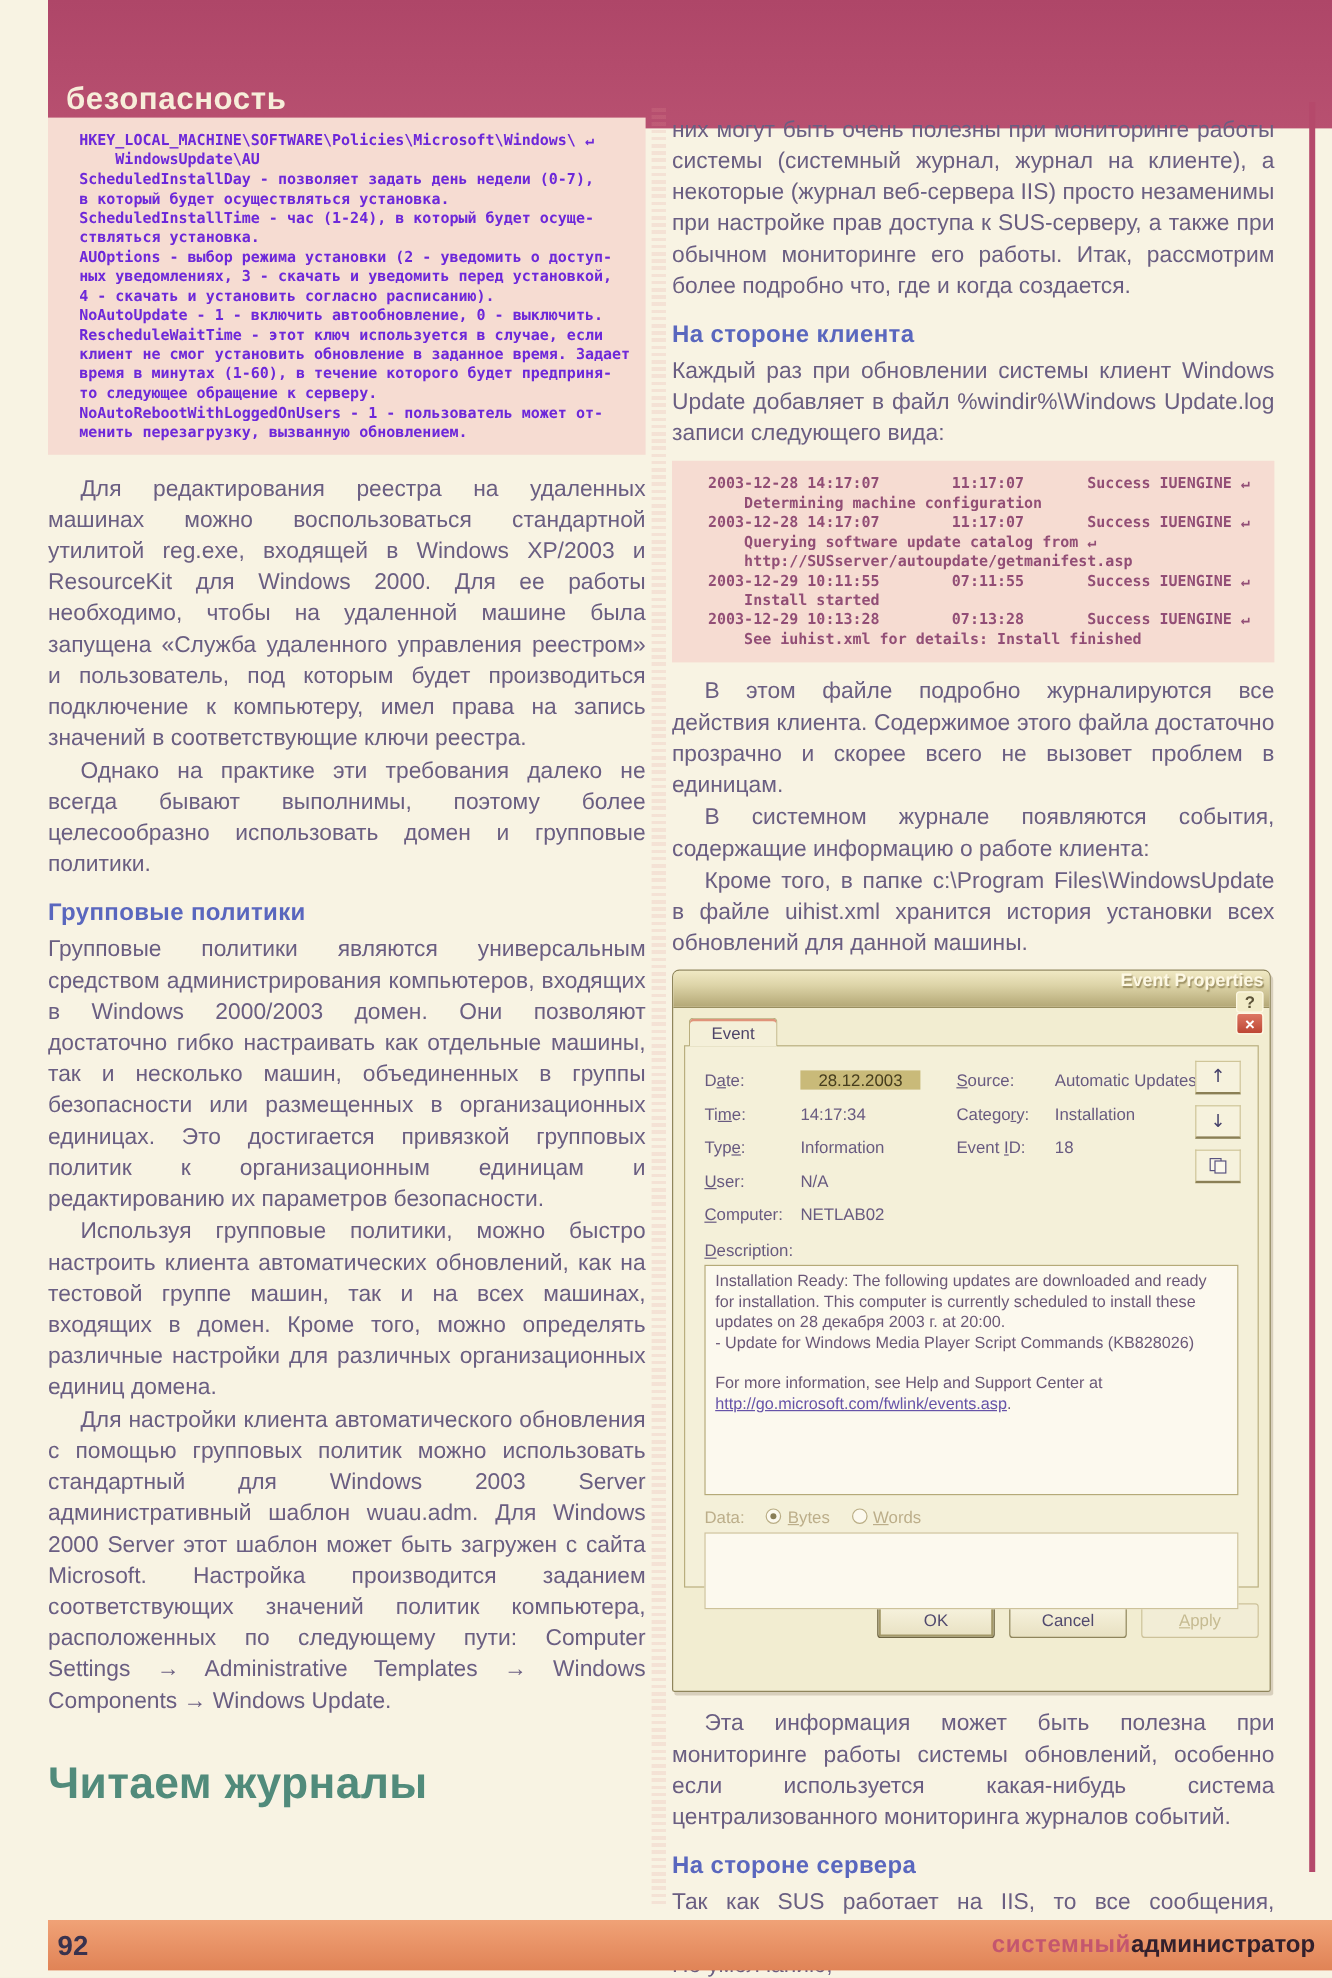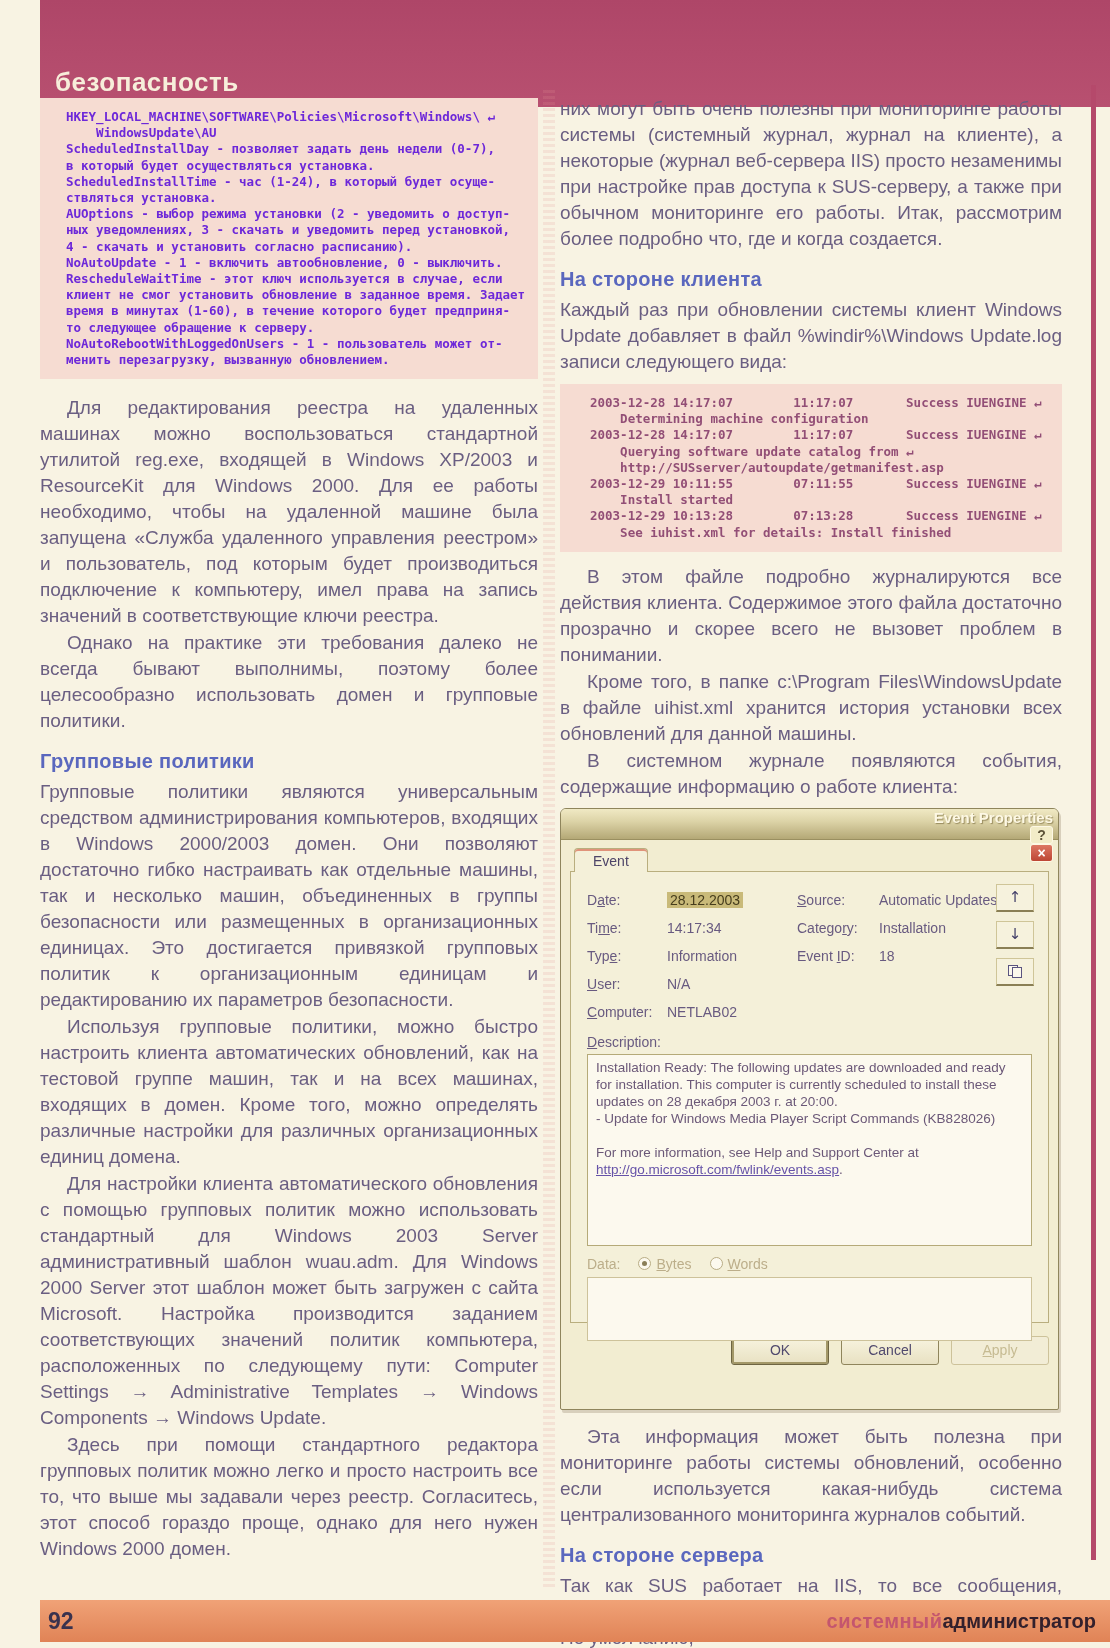--- a/index.html
+++ b/index.html
@@ -55,21 +55,21 @@
   .dlg-body{padding:8px 9px 10px 9px;}
   .tab{display:inline-block;position:relative;z-index:2;margin-left:4px;padding:4px 18px 3px 18px;
        background:#f4f0d9;border:1px solid #b9ae7e;border-bottom:none;border-radius:4px 4px 0 0;
        font-size:14px;color:#4d4468;box-shadow:inset 0 2px 0 #e0937a;}
   .tabpage{position:relative;margin-top:-1px;border:1px solid #b9ae7e;background:#f4f0d9;
            padding:14px 16px 12px 16px;height:424px;}
   .f-row{display:flex;height:28px;align-items:center;}
   .f-label{width:80px;}
   .f-value{width:130px;}
   .f-label2{width:82px;}
-  .hl{background:#c9ba79;color:#463d1d;padding:0 3px;}
+  .hl{background:#c9ba79;color:#463d1d;padding:0 15px;}
   .u{text-decoration:underline;}
   .navbtns{position:absolute;right:14px;top:12px;display:flex;flex-direction:column;gap:9px;}
   .navbtn{width:36px;height:25px;border:1px solid #cfc598;border-bottom:2px solid #8a7f55;
           background:#f6f2dd;display:flex;align-items:center;justify-content:center;
           font-family:"DejaVu Sans",sans-serif;font-size:15px;color:#44406a;}
   .desc-label{margin:8px 0 4px 0;}
   .desc-box{border:1px solid #b5aa78;background:#fcf9ee;height:182px;padding:4px 8px;
             font-size:13.5px;line-height:17px;color:#6b5878;white-space:pre-wrap;overflow:hidden;text-align:left;}
   .desc-box a{color:#6653a8;}
   .data-row{display:flex;align-items:center;gap:18px;margin:10px 0 5px 0;color:#bcae8a;}
@@ -111,41 +111,40 @@
 время в минутах (1-60), в течение которого будет предприня-
 то следующее обращение к серверу.
 NoAutoRebootWithLoggedOnUsers - 1 - пользователь может от-
 менить перезагрузку, вызванную обновлением.</pre>
     <p class="para indent">Для редактирования реестра на удаленных машинах можно воспользоваться стандартной утилитой reg.exe, входящей в Windows XP/2003 и ResourceKit для Windows 2000. Для ее работы необходимо, чтобы на удаленной машине была запущена «Служба удаленного управления реестром» и пользователь, под которым будет производиться подключение к компьютеру, имел права на запись значений в соответствующие ключи реестра.</p>
     <p class="para indent">Однако на практике эти требования далеко не всегда бывают выполнимы, поэтому более целесообразно использовать домен и групповые политики.</p>
     <div class="h-blue">Групповые политики</div>
     <p class="para">Групповые политики являются универсальным средством администрирования компьютеров, входящих в Windows 2000/2003 домен. Они позволяют достаточно гибко настраивать как отдельные машины, так и несколько машин, объединенных в группы безопасности или размещенных в организационных единицах. Это достигается привязкой групповых политик к организационным единицам и редактированию их параметров безопасности.</p>
     <p class="para indent">Используя групповые политики, можно быстро настроить клиента автоматических обновлений, как на тестовой группе машин, так и на всех машинах, входящих в домен. Кроме того, можно определять различные настройки для различных организационных единиц домена.</p>
     <p class="para indent">Для настройки клиента автоматического обновления с помощью групповых политик можно использовать стандартный для Windows 2003 Server административный шаблон wuau.adm. Для Windows 2000 Server этот шаблон может быть загружен с сайта Microsoft. Настройка производится заданием соответствующих значений политик компьютера, расположенных по следующему пути: Computer Settings → Administrative Templates → Windows Components → Windows Update.</p>
-    <p class="para indent">Здесь при помощи стандартного редактора групповых политик можно легко и просто настроить все то, что выше мы задавали через реестр. Согласитесь, этот способ гораздо проще, однако для него нужен Windows 2000 домен.</p>
     <div class="h-teal">Читаем журналы</div>
 
   </div>
 
   <div class="col col-right">
     <p class="para">них могут быть очень полезны при мониторинге работы системы (системный журнал, журнал на клиенте), а некоторые (журнал веб-сервера IIS) просто незаменимы при настройке прав доступа к SUS-серверу, а также при обычном мониторинге его работы. Итак, рассмотрим более подробно что, где и когда создается.</p>
     <div class="h-blue">На стороне клиента</div>
     <p class="para">Каждый раз при обновлении системы клиент Windows Update добавляет в файл %windir%\Windows Update.log записи следующего вида:</p>
     <pre class="logblock">2003-12-28 14:17:07        11:17:07       Success IUENGINE ↵
     Determining machine configuration
 2003-12-28 14:17:07        11:17:07       Success IUENGINE ↵
     Querying software update catalog from ↵
     http://SUSserver/autoupdate/getmanifest.asp
 2003-12-29 10:11:55        07:11:55       Success IUENGINE ↵
     Install started
 2003-12-29 10:13:28        07:13:28       Success IUENGINE ↵
     See iuhist.xml for details: Install finished</pre>
-    <p class="para indent">В этом файле подробно журналируются все действия клиента. Содержимое этого файла достаточно прозрачно и скорее всего не вызовет проблем в понимании.</p>
+    <p class="para indent">В этом файле подробно журналируются все действия клиента. Содержимое этого файла достаточно прозрачно и скорее всего не вызовет проблем в единицам.</p>
+    <p class="para indent">В системном журнале появляются события, содержащие информацию о работе клиента:</p>
     <p class="para indent">Кроме того, в папке c:\Program Files\WindowsUpdate в файле uihist.xml хранится история установки всех обновлений для данной машины.</p>
-    <p class="para indent">В системном журнале появляются события, содержащие информацию о работе клиента:</p>
 
     <div class="dialog">
       <div class="titlebar">
         <span class="dlg-title">Event Properties</span>
         <span class="tb-btn tb-help">?</span>
         <span class="tb-btn tb-close">×</span>
       </div>
       <div class="dlg-body">
         <div class="tab"><span>Event</span></div>
         <div class="tabpage">

